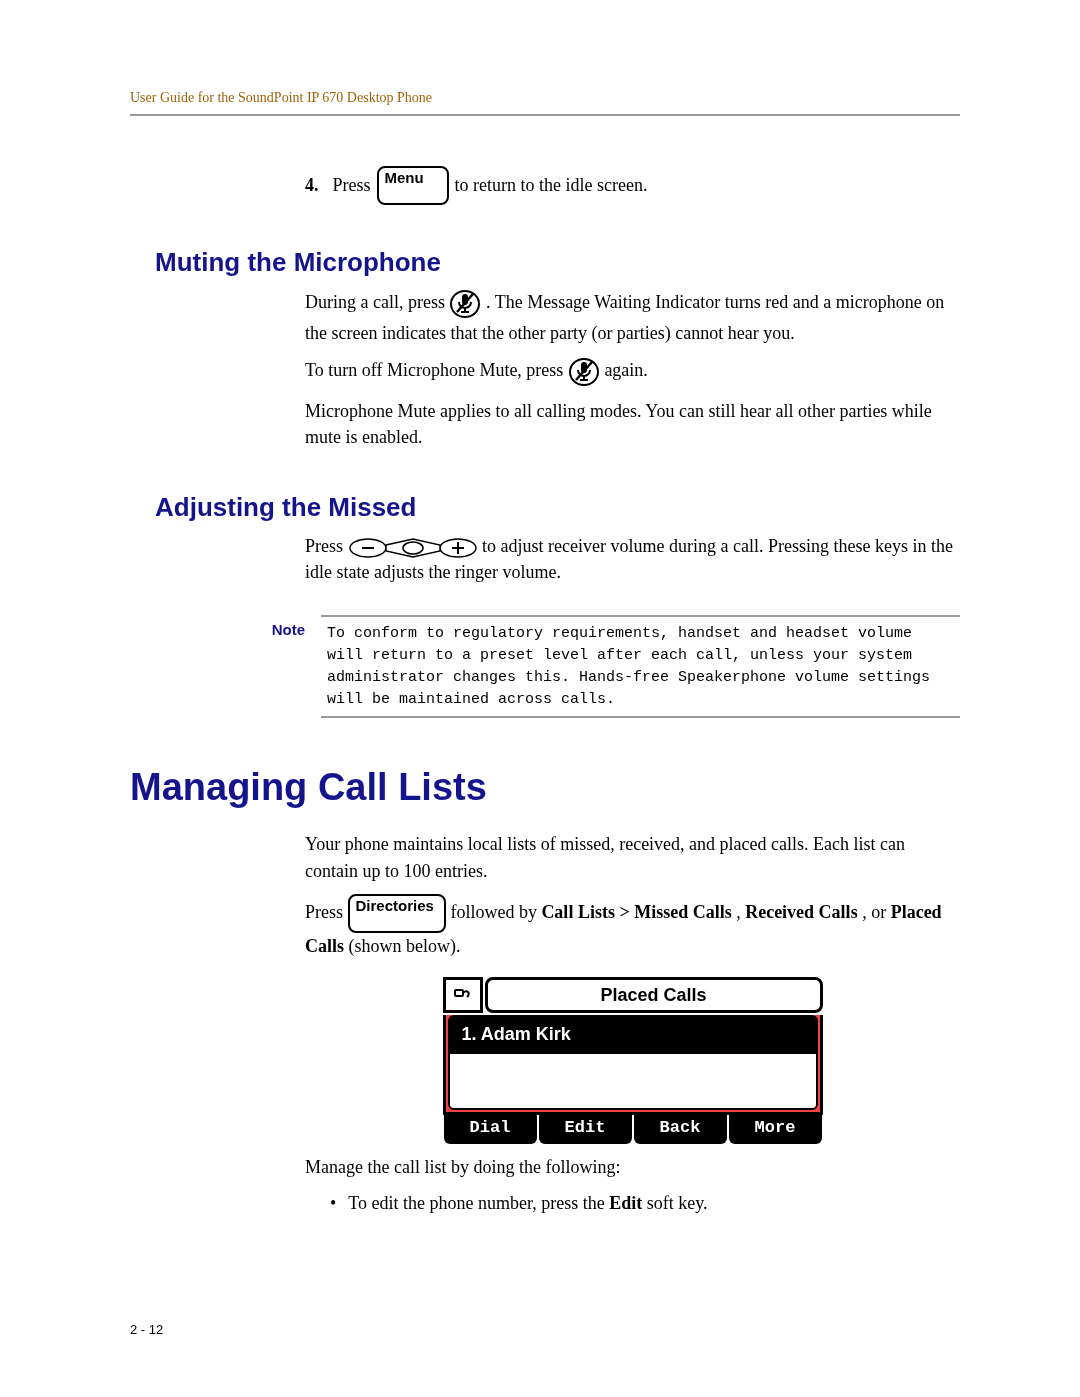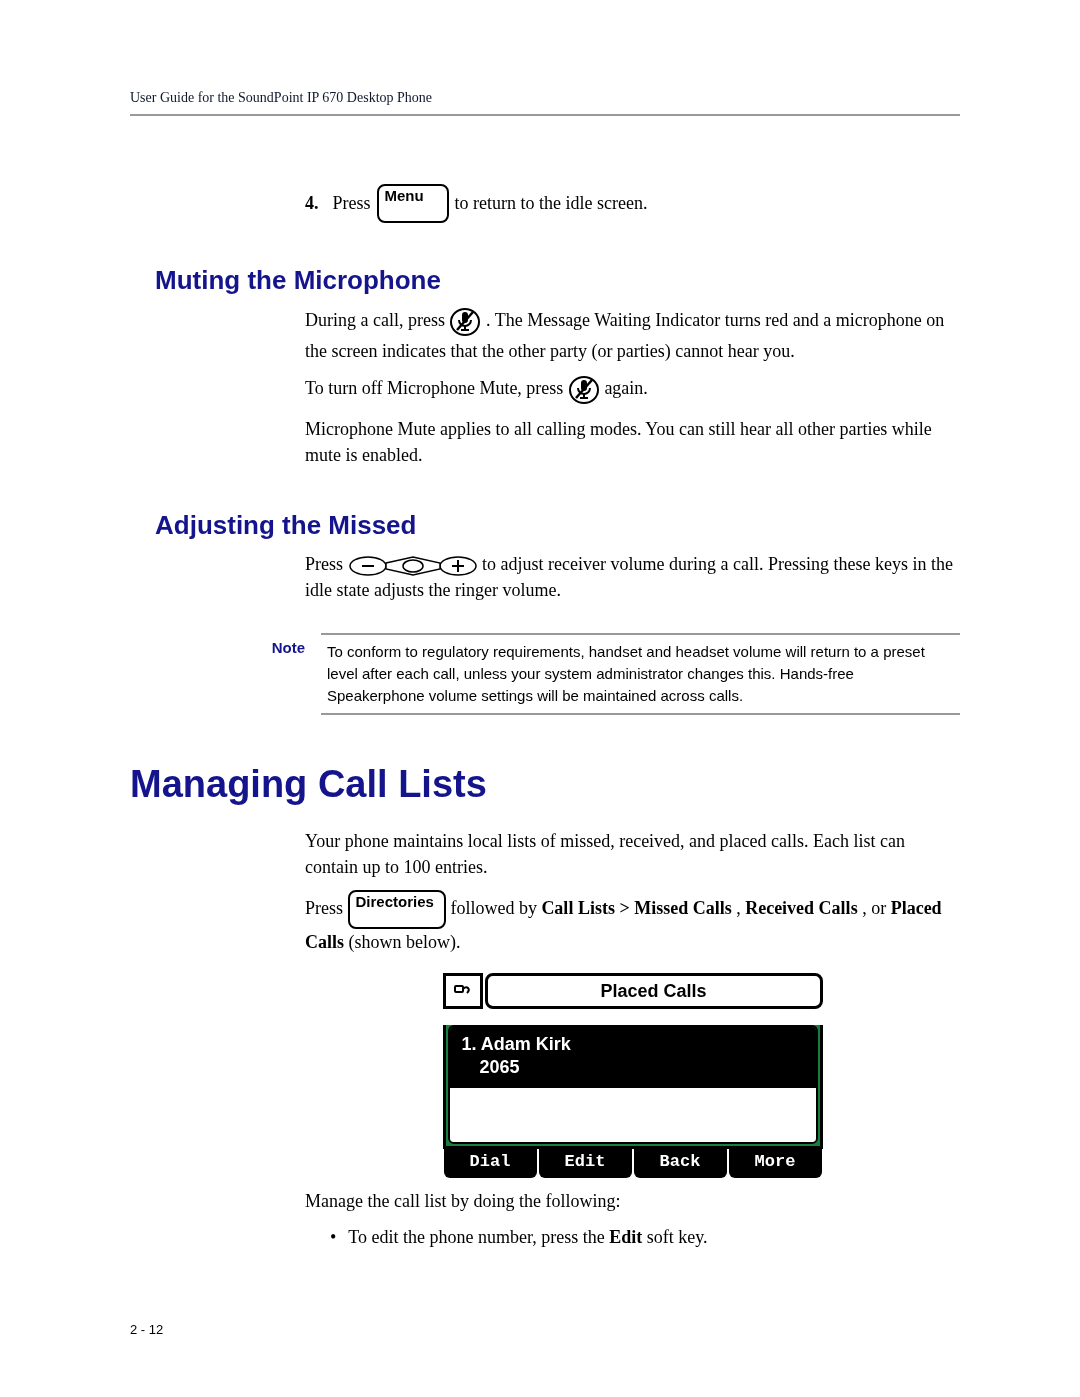--- a/index.html
+++ b/index.html
@@ -11,24 +11,24 @@
   }
   .page {
     width: 1080px;
     height: 1397px;
     position: relative;
     box-sizing: border-box;
     padding: 90px 120px 60px 130px;
   }
   .header-line {
     font-size: 14px;
-    color: #0f172a;
+    color: #a16207;
     padding-bottom: 8px;
     border-bottom: 2px solid #999;
-    margin-bottom: 68px;
+    margin-bottom: 50px;
   }
   .indent-step {
     margin-left: 175px;
     font-size: 18px;
     line-height: 1.5;
     display: flex;
     flex-wrap: wrap;
     align-items: center;
     gap: 6px;
   }
@@ -97,21 +97,21 @@
     font-family: Arial, sans-serif;
     font-size: 15px;
     padding-top: 6px;
     text-align: right;
     padding-right: 16px;
   }
   .note-box {
     flex: 1;
     border-top: 2px solid #999;
     border-bottom: 2px solid #999;
-    font-family: Liberation Sans, sans-serif;
+    font-family: Liberation Mono, monospace;
     font-size: 15px;
     line-height: 1.45;
     padding: 6px 6px;
   }
   .screenshot {
     margin: 18px auto 10px auto;
     width: 380px;
   }
   .screen-top {
     display: flex;
@@ -137,22 +137,22 @@
     text-align: center;
     font-family: Arial, sans-serif;
     font-weight: bold;
     font-size: 18px;
     padding: 2px 0;
     margin-left: 2px;
   }
   .screen-body {
     border: 3px solid #000;
     border-top: none;
-    margin-top: 16px;
-    background: #15803d;
+    margin-top: 2px;
+    background: #ef4444;
     padding: 0;
   }
   .inner-border {
     border: 2px solid #000;
     border-radius: 6px;
     margin: 2px;
     overflow: hidden;
   }
   .entry-sel {
     background: #000;
@@ -299,21 +299,20 @@
             <rect x="2" y="3" width="8" height="6" rx="1" fill="none" stroke="#000" stroke-width="2"></rect>
             <path d="M10 6 C14 2 18 6 14 10" fill="none" stroke="#000" stroke-width="2"></path>
           </svg>
         </div>
         <div class="title-bar">Placed Calls</div>
       </div>
       <div class="screen-body">
         <div class="inner-border">
           <div class="entry-sel">
             <div>1. Adam Kirk</div>
-            <div style="padding-left:18px">2065</div>
           </div>
           <div class="entry-blank"></div>
         </div>
       </div>
       <div class="softkeys">
         <div class="softkey">Dial</div>
         <div class="softkey">Edit</div>
         <div class="softkey">Back</div>
         <div class="softkey">More</div>
       </div>

